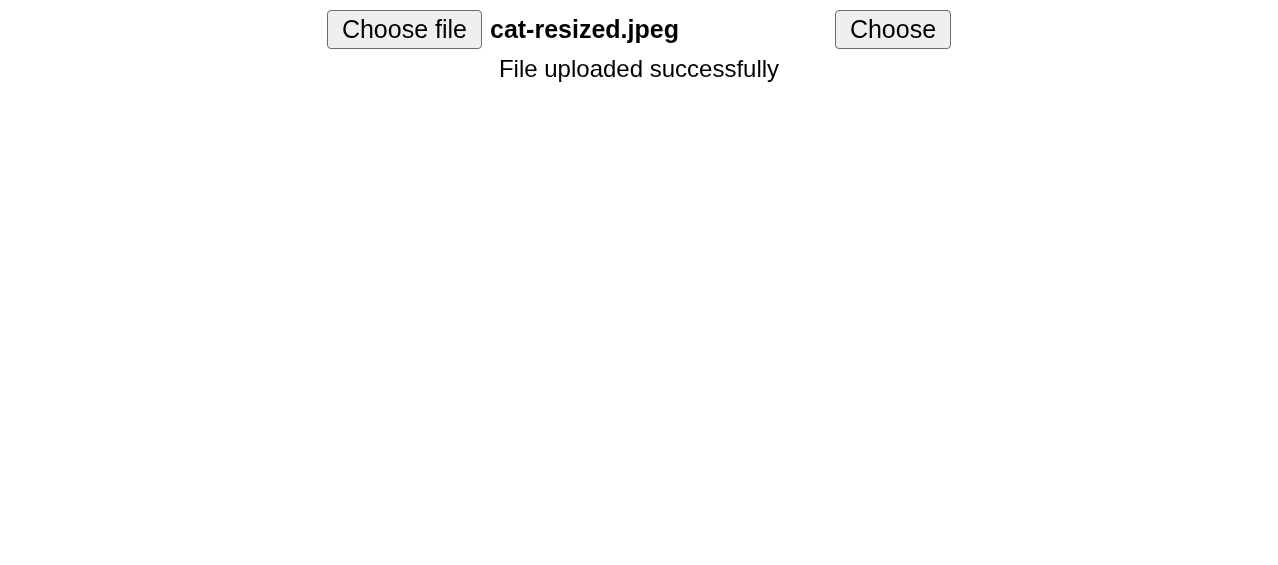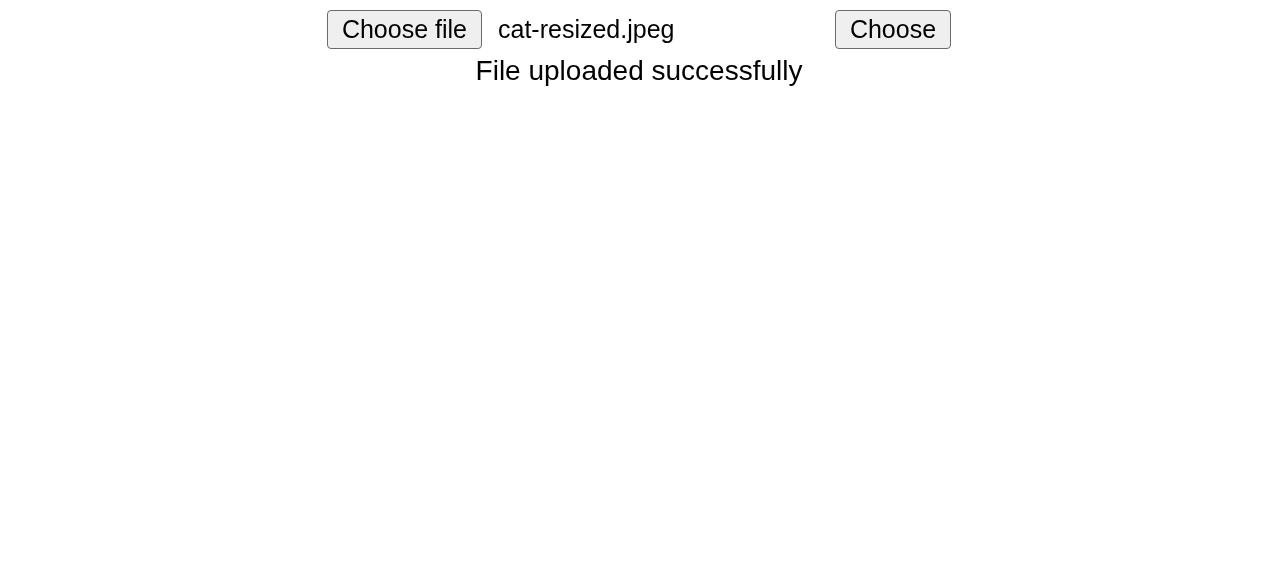--- a/index.html
+++ b/index.html
@@ -21,42 +21,43 @@
     }
     .upload-row {
       display: inline-flex;
       align-items: center;
       gap: 8px;
       font-size: 25px;
     }
     .file-picker {
       display: inline-flex;
       align-items: center;
-      gap: 16px;
+      gap: 8px;
       min-width: 500px;
       text-align: left;
     }
     .btn {
       font-size: 25px;
       font-family: Arial, Helvetica, sans-serif;
       background: #efefef;
       border: 1px solid #6b6b6b;
       border-radius: 4px;
       padding: 2px 14px;
       cursor: pointer;
       color: #000;
       line-height: 1.3;
     }
     .filename {
       font-size: 25px;
       color: #000;
+      font-weight: bold;
     }
     .status-message {
       margin-top: 6px;
-      font-size: 28px;
+      font-size: 24px;
       color: #000;
       text-align: center;
     }
   </style>
 </head>
 <body>
 
 <div class="container">
   <div class="upload-row">
     <div class="file-picker">

